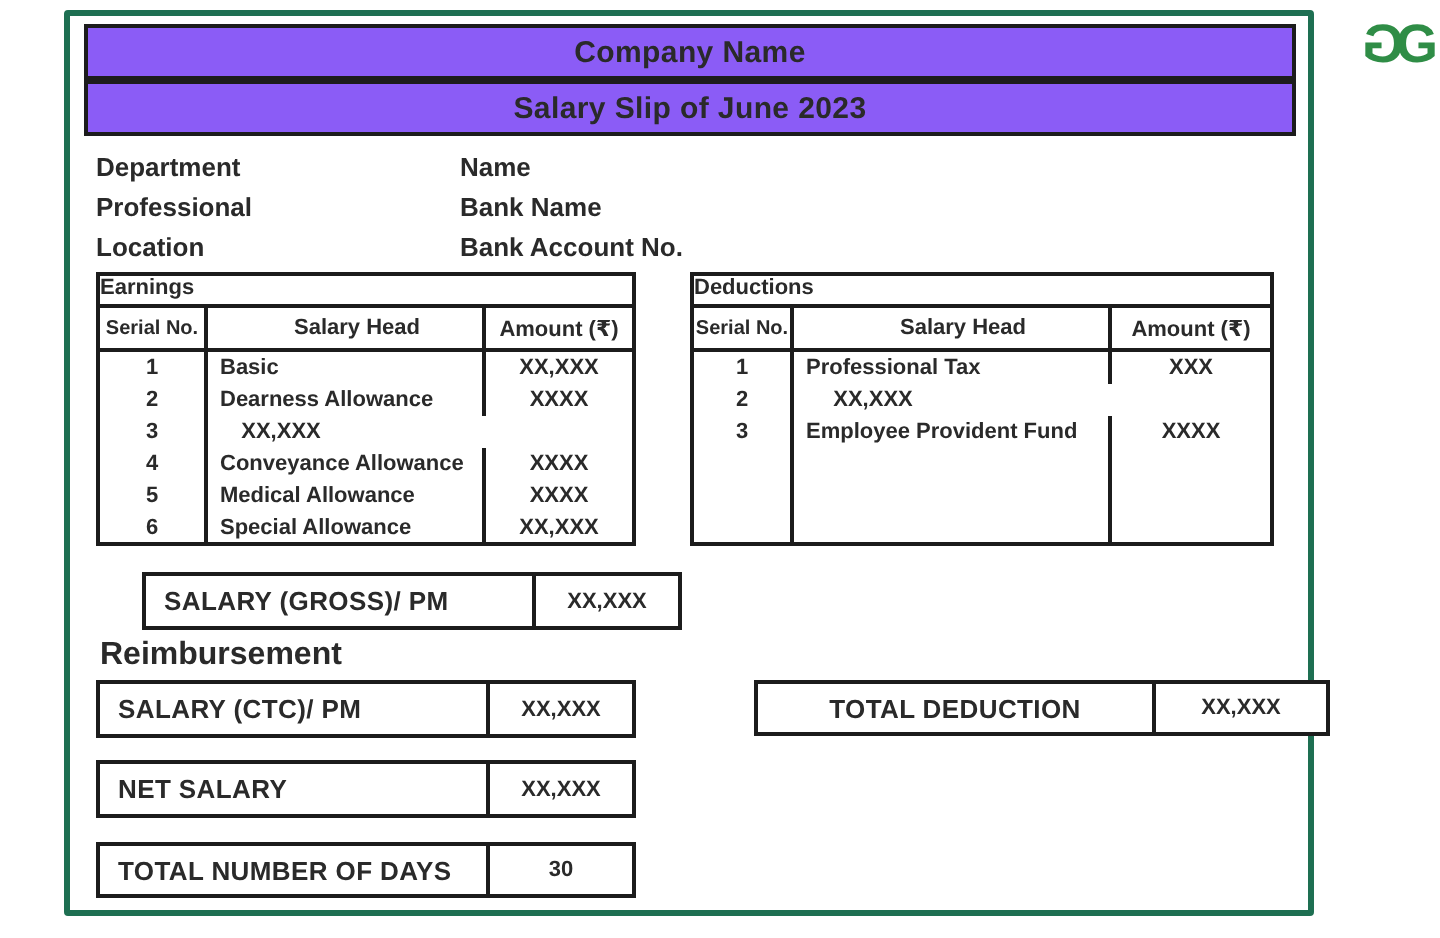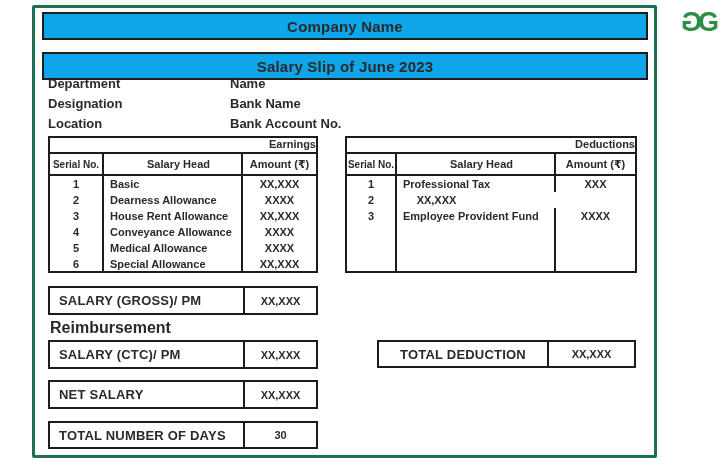--- a/index.html
+++ b/index.html
@@ -49,24 +49,24 @@
     width: 606px;
     height: 28px;
     border: 2px solid #1c1c1c;
     box-sizing: border-box;
     display: flex;
     align-items: center;
     justify-content: center;
     font-weight: bold;
     font-size: 15px;
     letter-spacing: 0.2px;
-    background: #0ea5e9;
+    background: #8b5cf6;
   }
   .hdr.company { top: 12px; }
-  .hdr.slip    { top: 52px; }
+  .hdr.slip    { top: 40px; }
 
   
   .info {
     position: absolute;
     left: 48px; top: 73px;
     display: grid;
     grid-template-columns: 182px auto;
     grid-auto-rows: 20px;
     font-size: 13px;
     font-weight: bold;
@@ -84,24 +84,23 @@
     flex-direction: column;
     background: #fff;
     font-size: 11px;
   }
   .tbl.earnings  { left: 48px;  width: 270px; }
   .tbl.deductions{ left: 345px; width: 292px; }
   .tbl-title {
     height: 14px;
     line-height: 13px;
     border-bottom: 2px solid #1c1c1c;
-    text-align: right;
+    text-align: left;
     font-weight: bold;
     flex: 0 0 auto;
-    padding-left: 30px;
   }
   .tbl-head {
     display: flex;
     height: 20px;
     border-bottom: 2px solid #1c1c1c;
     font-weight: bold;
     flex: 0 0 auto;
   }
   .tbl-body { flex: 1; display: flex; flex-direction: column; }
   .trow { display: flex; flex: 0 0 16px; align-items: center; font-weight: bold; }
@@ -141,25 +140,25 @@
     border-left: 2px solid #1c1c1c;
     display: flex;
     align-items: center;
     justify-content: center;
     font-weight: bold;
     font-size: 11px;
     box-sizing: border-box;
   }
   .sumbox.left-col { left: 48px; width: 270px; }
   .sumbox.left-col .sa { width: 73px; }
-  .sumbox.gross { top: 286px; }
+  .sumbox.gross { top: 286px; margin-left: 23px; }
   .sumbox.ctc   { top: 340px; }
   .sumbox.net   { top: 380px; text-align: right; }
   .sumbox.days  { top: 421px; height: 28px; }
-  .sumbox.tded  { left: 377px; top: 340px; width: 259px; height: 28px; }
+  .sumbox.tded  { left: 377px; top: 340px; width: 288px; height: 28px; }
   .sumbox.tded .sl { justify-content: center; padding-left: 0; }
   .sumbox.tded .sa { width: 87px; }
 
   .reimb {
     position: absolute;
     left: 50px; top: 319px;
     font-size: 16px;
     font-weight: bold;
   }
 </style>
@@ -174,21 +173,21 @@
   </div>
 
   <div class="frame"></div>
 
   <div class="hdr company">Company Name</div>
   <div class="hdr slip">Salary Slip of June 2023</div>
 
   <div class="info">
     <span>Department</span>
     <span>Name</span>
-    <span>Designation</span>
+    <span>Professional</span>
     <span>Bank Name</span>
     <span>Location</span>
     <span>Bank Account No.</span>
   </div>
 
   <div class="tbl earnings">
     <div class="tbl-title">Earnings</div>
     <div class="tbl-head">
       <div class="c sn">Serial No.</div>
       <div class="c hd">Salary Head</div>
@@ -200,21 +199,20 @@
         <div class="c hd">Basic</div>
         <div class="c am">XX,XXX</div>
       </div>
       <div class="trow">
         <div class="c sn">2</div>
         <div class="c hd">Dearness Allowance</div>
         <div class="c am">XXXX</div>
       </div>
       <div class="trow">
         <div class="c sn">3</div>
-        <div class="c hd">House Rent Allowance</div>
         <div class="c am">XX,XXX</div>
       </div>
       <div class="trow">
         <div class="c sn">4</div>
         <div class="c hd">Conveyance Allowance</div>
         <div class="c am">XXXX</div>
       </div>
       <div class="trow">
         <div class="c sn">5</div>
         <div class="c hd">Medical Allowance</div>

